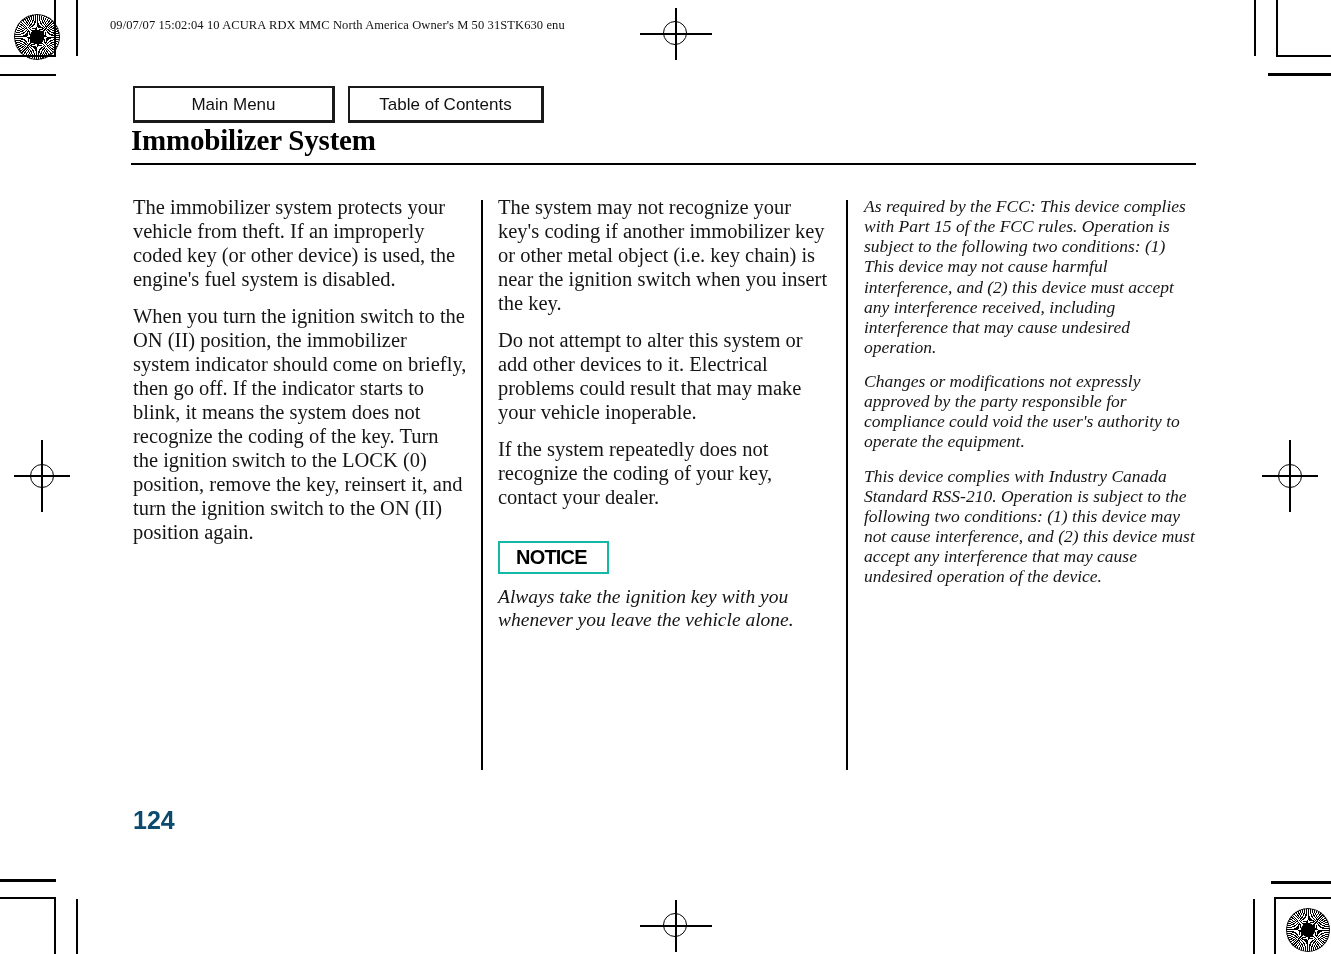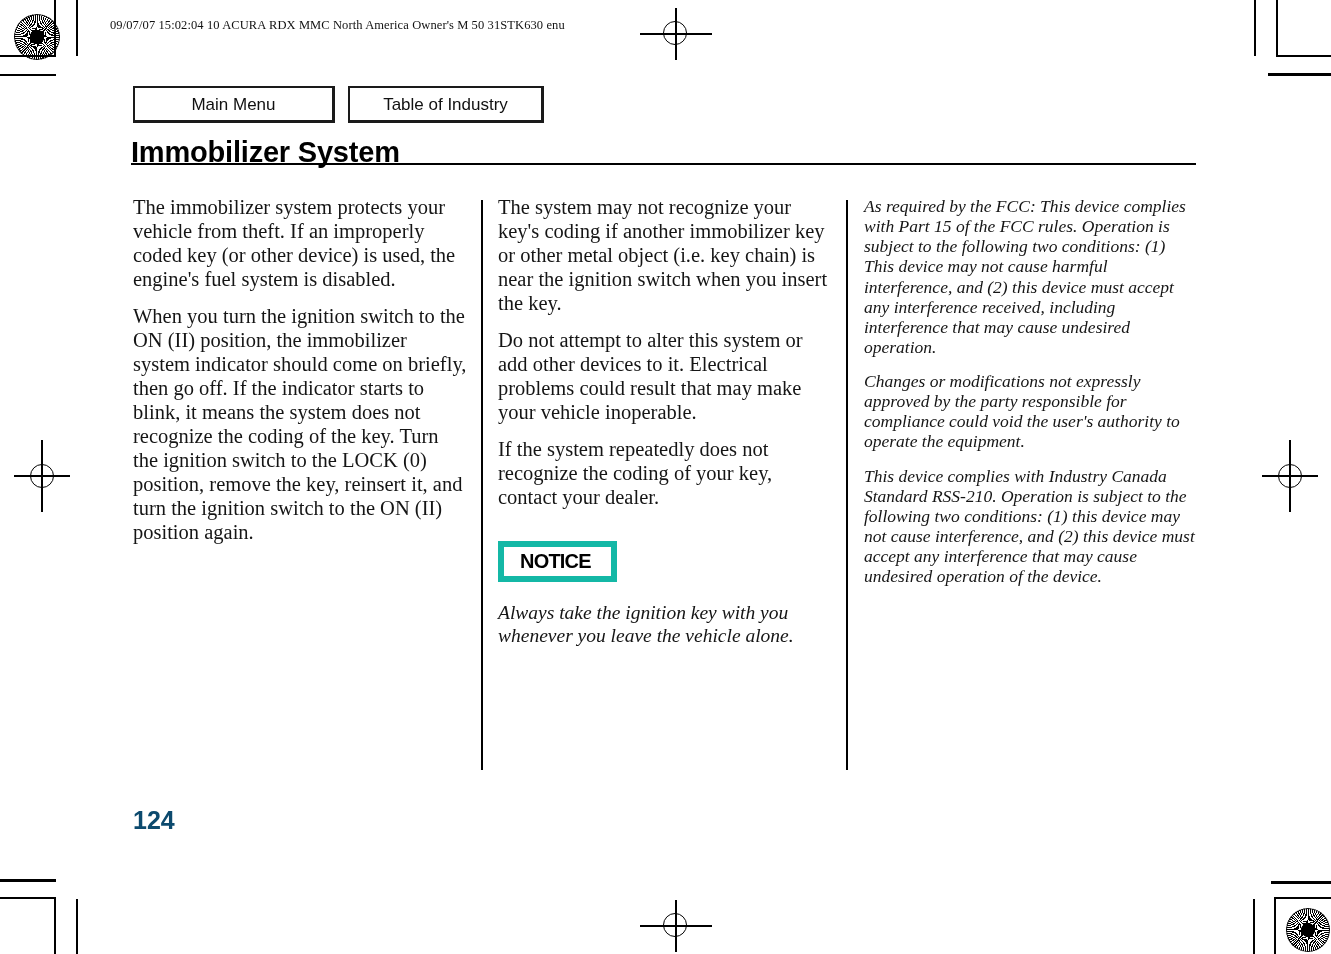--- a/index.html
+++ b/index.html
@@ -55,22 +55,22 @@
     line-height: 1.22;
     cursor: pointer;
     white-space: nowrap;
   }
   #btn-main-menu { min-width: 202px; }
   #btn-toc { min-width: 196px; }
 
   
   .page-title {
     position: absolute;
-    left: 131px; top: 136px;
-    font-family: Liberation Sans, sans-serif;
+    left: 131px; top: 124px;
+    font-family: Liberation Serif, serif;
     font-weight: bold;
     font-size: 29px;
     letter-spacing: -0.2px;
     color: #000;
     white-space: nowrap;
   }
   .title-rule {
     position: absolute;
     left: 131px; top: 163px;
     width: 1065px; height: 2px;
@@ -103,27 +103,27 @@
     color: #151515;
     margin-bottom: 14px;
     text-align: left;
   }
   .notice-p {
     font-family: "Liberation Serif", serif;
     font-style: italic;
     font-size: 19.5px;
     line-height: 1.2;
     color: #151515;
-    margin-top: 19px;
+    margin-top: 11px;
   }
 
   
   .notice-box {
     display: inline-block;
-    border: 6px solid #14b8a6;
+    border: 2px solid #14b8a6;
     padding: 2px 16px 3px;
     margin-top: 18px;
     text-align: center;
   }
   .notice-label {
     font-family: "Liberation Sans", sans-serif;
     font-weight: bold;
     font-size: 21px;
     letter-spacing: -0.8px;
     color: #000;
@@ -196,21 +196,21 @@
       <div class="rt-c" style="left:16px; top:24px; width:24px; height:24px;"></div>
     </div>
 
     <div class="crop-line" style="left:37px; top:0px; width:0px; height:0px;"></div>
   </div>
 
   <div class="slug">09/07/07 15:02:04    10 ACURA RDX MMC North America Owner's M 50 31STK630 enu</div>
 
   <div class="navbar">
     <div class="nav-btn" id="btn-main-menu">Main Menu</div>
-    <div class="nav-btn" id="btn-toc">Table of Industry</div>
+    <div class="nav-btn" id="btn-toc">Table of Contents</div>
   </div>
 
   <h1 class="page-title">Immobilizer System</h1>
   <div class="title-rule"></div>
 
   <div class="col-rule" id="rule-1"></div>
   <div class="col-rule" id="rule-2"></div>
 
   <div class="col" id="col-1">
     <p class="body-p">The immobilizer system protects your vehicle from theft. If an improperly coded key (or other device) is used, the engine's fuel system is disabled.</p>

